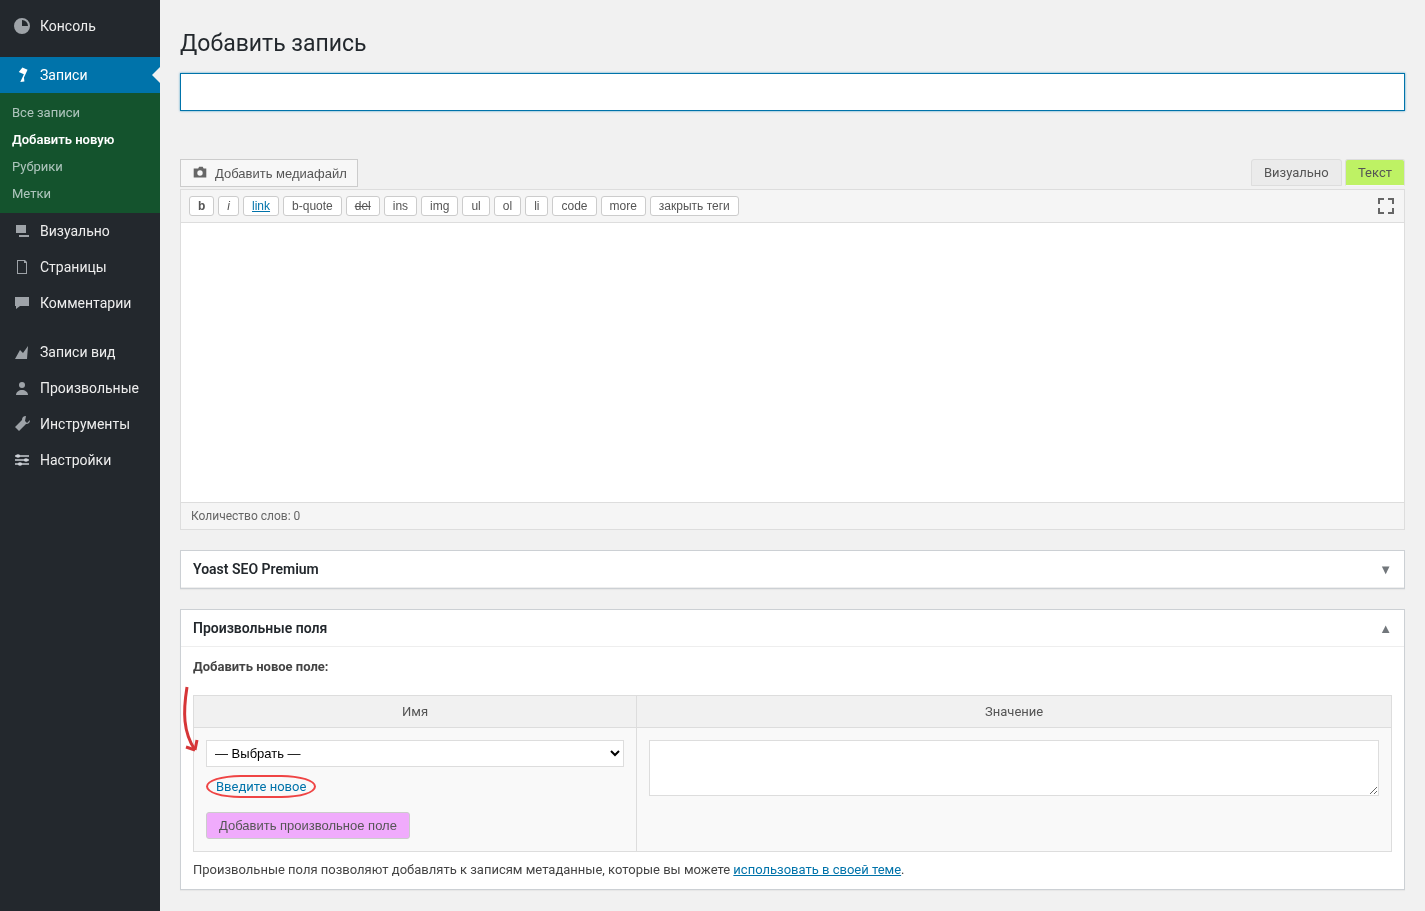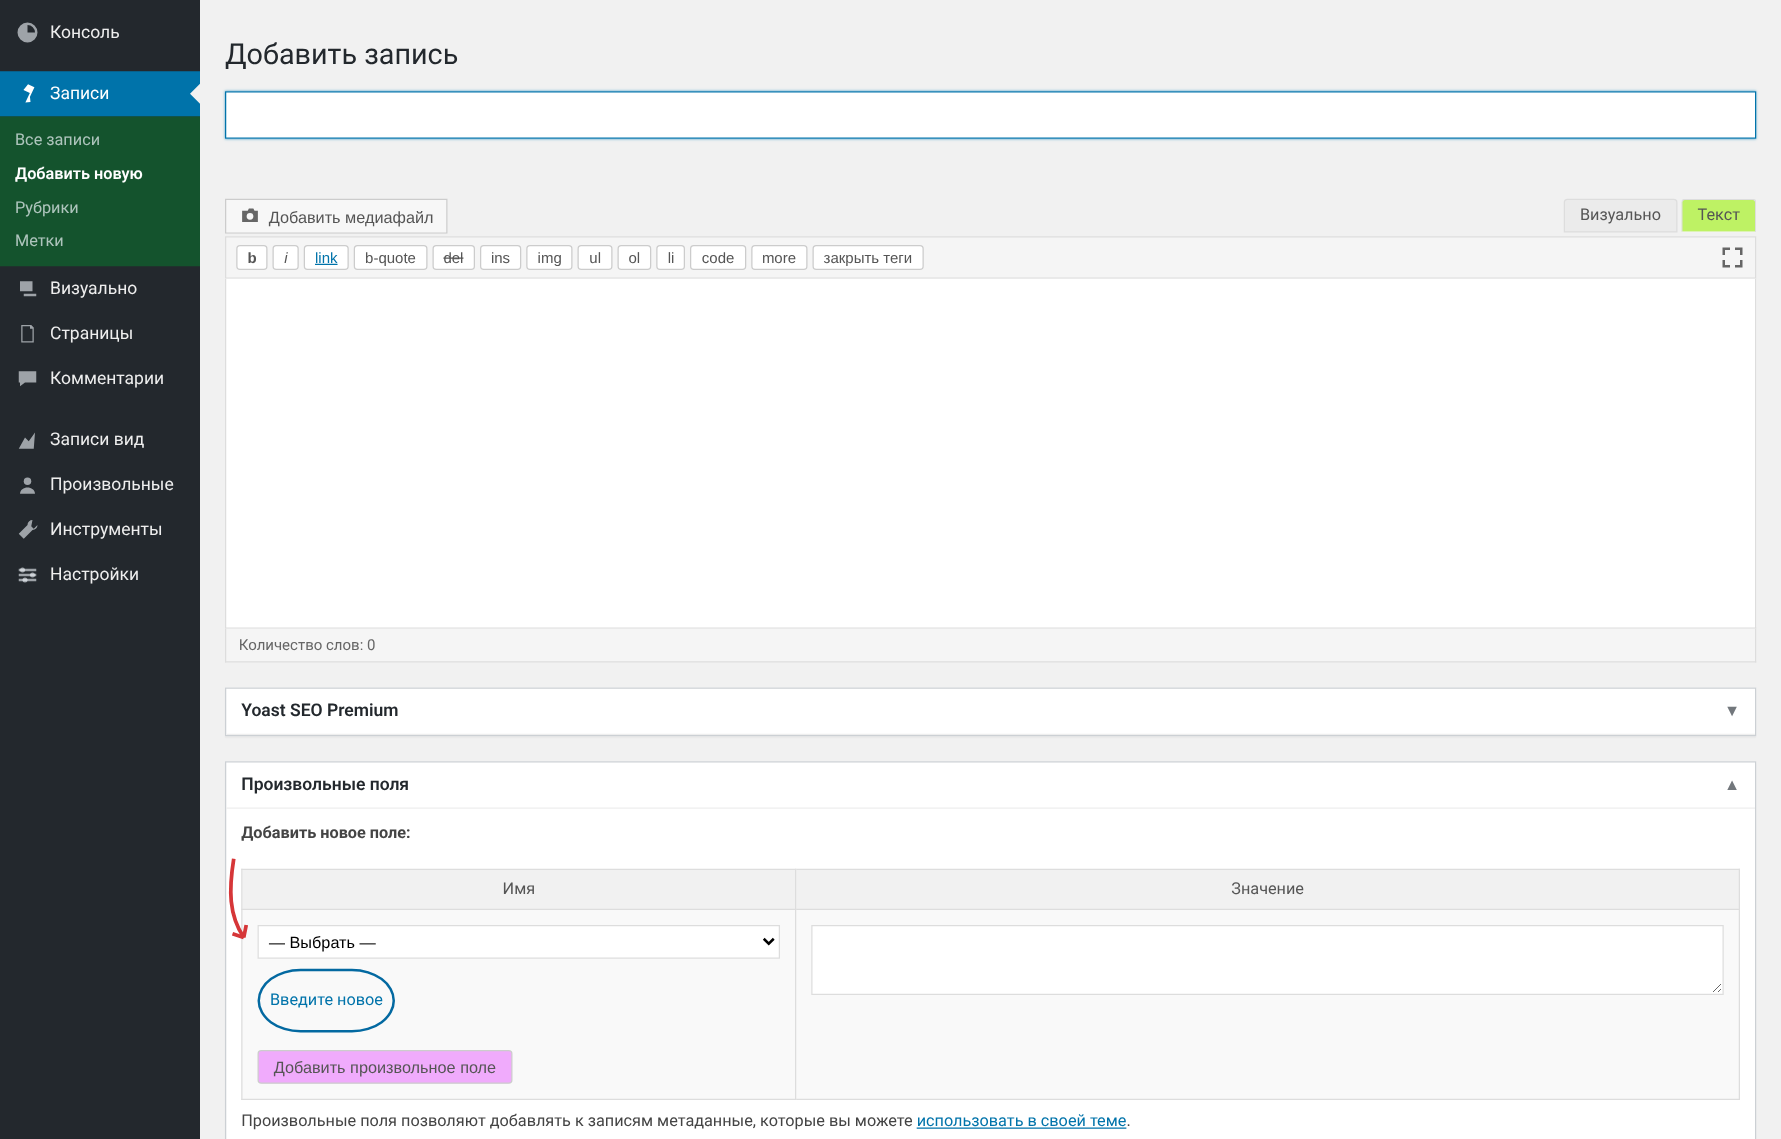--- a/index.html
+++ b/index.html
@@ -46,21 +46,21 @@
 .postbox-toggle { cursor: pointer; color: #72777c; font-size: 13px; }
 .postbox-inside { padding: 12px; }
 
 .cf-label { font-size: 13px; margin-bottom: 21px; display: block; }
 .cf-table { width: 100%; border: 1px solid #ddd; border-collapse: collapse; background: #f9f9f9; }
 .cf-table th { background: #f1f1f1; padding: 8px; font-weight: 400; color: #555; text-align: center; border: 1px solid #ddd; }
 .cf-table td { padding: 12px; vertical-align: top; border: 1px solid #ddd; }
 .cf-select { width: 100%; padding: 4px; border: 1px solid #ddd; font-size: 13px; background: #fff; }
 .cf-textarea { width: 100%; height: 56px; border: 1px solid #ddd; resize: both; }
 .cf-link { color: #0073aa; text-decoration: none; font-size: 13px; display: inline-block; margin-top: 8px; }
-.cf-link.circled { border: 2px solid #0369a1; border-radius: 50% / 80%; padding: 16px 8px; }
+.cf-link.circled { border: 2px solid #ef4444; border-radius: 50% / 80%; padding: 2px 8px; }
 .cf-add-btn { margin-top: 14px; padding: 5px 12px; background: #f0abfc; border: 1px solid #ccc; border-radius: 3px; cursor: pointer; color: #555; font-size: 13px; }
 .cf-note { margin-top: 10px; font-size: 13px; color: #444; }
 .cf-note a { color: #0073aa; text-decoration: underline; }
 
 
 .arrow-annot { position: absolute; pointer-events: none; }
 
 svg { display: block; }
 </style>
 </head>

